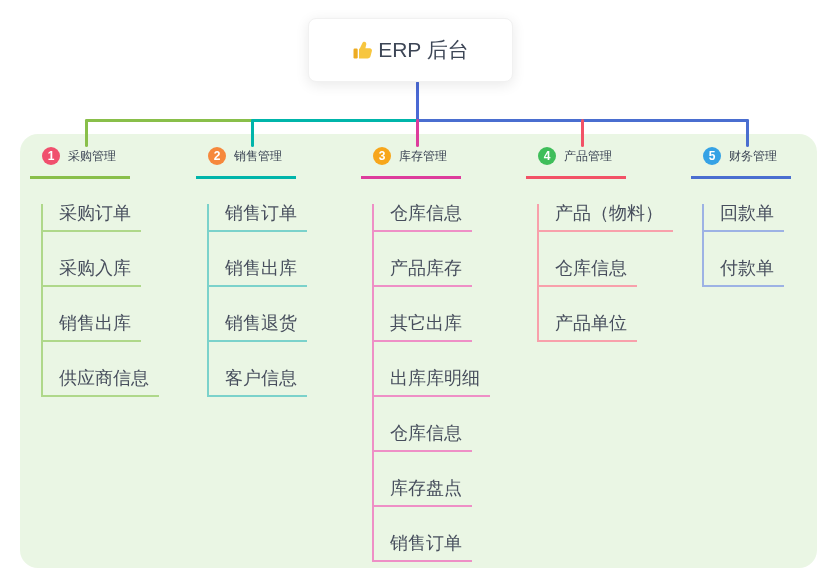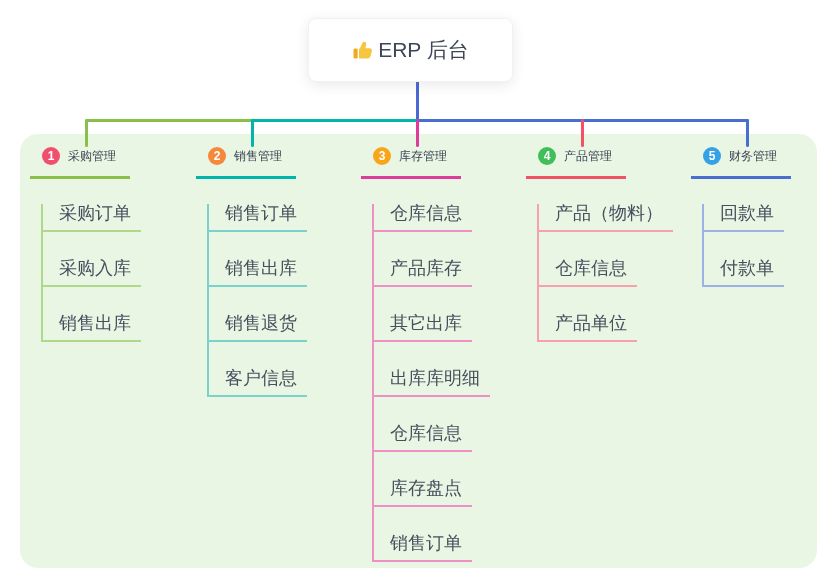--- a/index.html
+++ b/index.html
@@ -82,20 +82,21 @@
 
   <div class="branch b1" style="--accent: #89BF4A; --light: #AFD88A; --badge: #F0506E;">
     <div class="branch-header">
       <span class="badge">1</span>
       <span class="branch-label">采购管理</span>
     </div>
     <ul class="branch-items">
       <li>采购订单</li>
       <li>采购入库</li>
       <li>销售出库</li>
+      <li>供应商信息</li>
     </ul>
   </div>
 
   <div class="branch b2" style="--accent: #00B5AA; --light: #7BD2CB; --badge: #F6883C;">
     <div class="branch-header">
       <span class="badge">2</span>
       <span class="branch-label">销售管理</span>
     </div>
     <ul class="branch-items">
       <li>销售订单</li>

